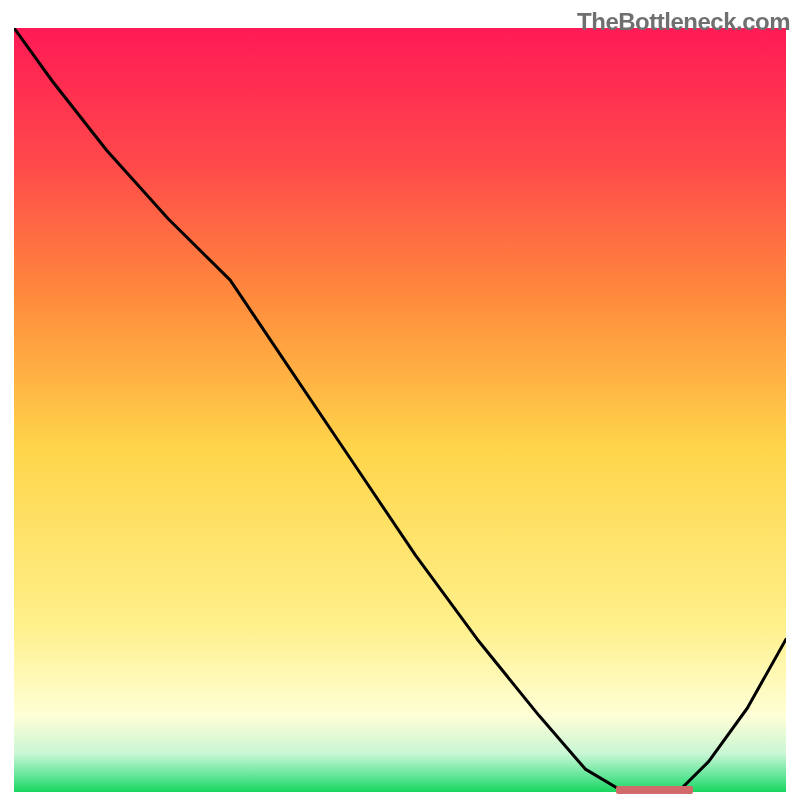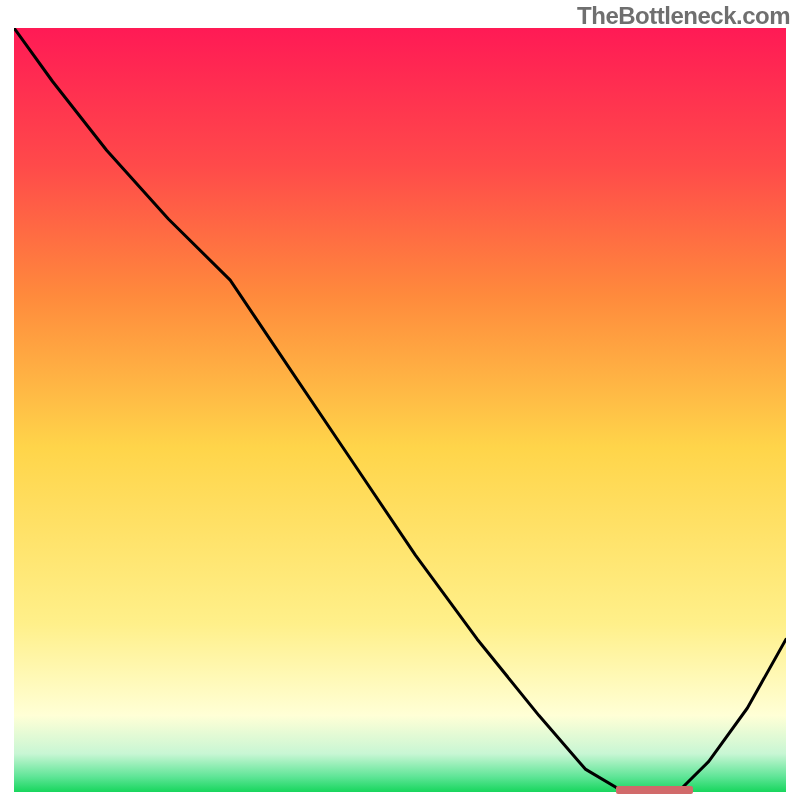--- a/index.html
+++ b/index.html
@@ -11,21 +11,21 @@
     background: #ffffff;
     font-family: Arial, Helvetica, sans-serif;
   }
   #container {
     position: relative;
     width: 800px;
     height: 800px;
   }
   #watermark {
     position: absolute;
-    top: 2px;
+    top: 8px;
     right: 10px;
     font-size: 24px;
     font-weight: 600;
     color: #6f6f6f;
     letter-spacing: -0.5px;
     z-index: 10;
   }
   #plot {
     position: absolute;
     left: 14px;

